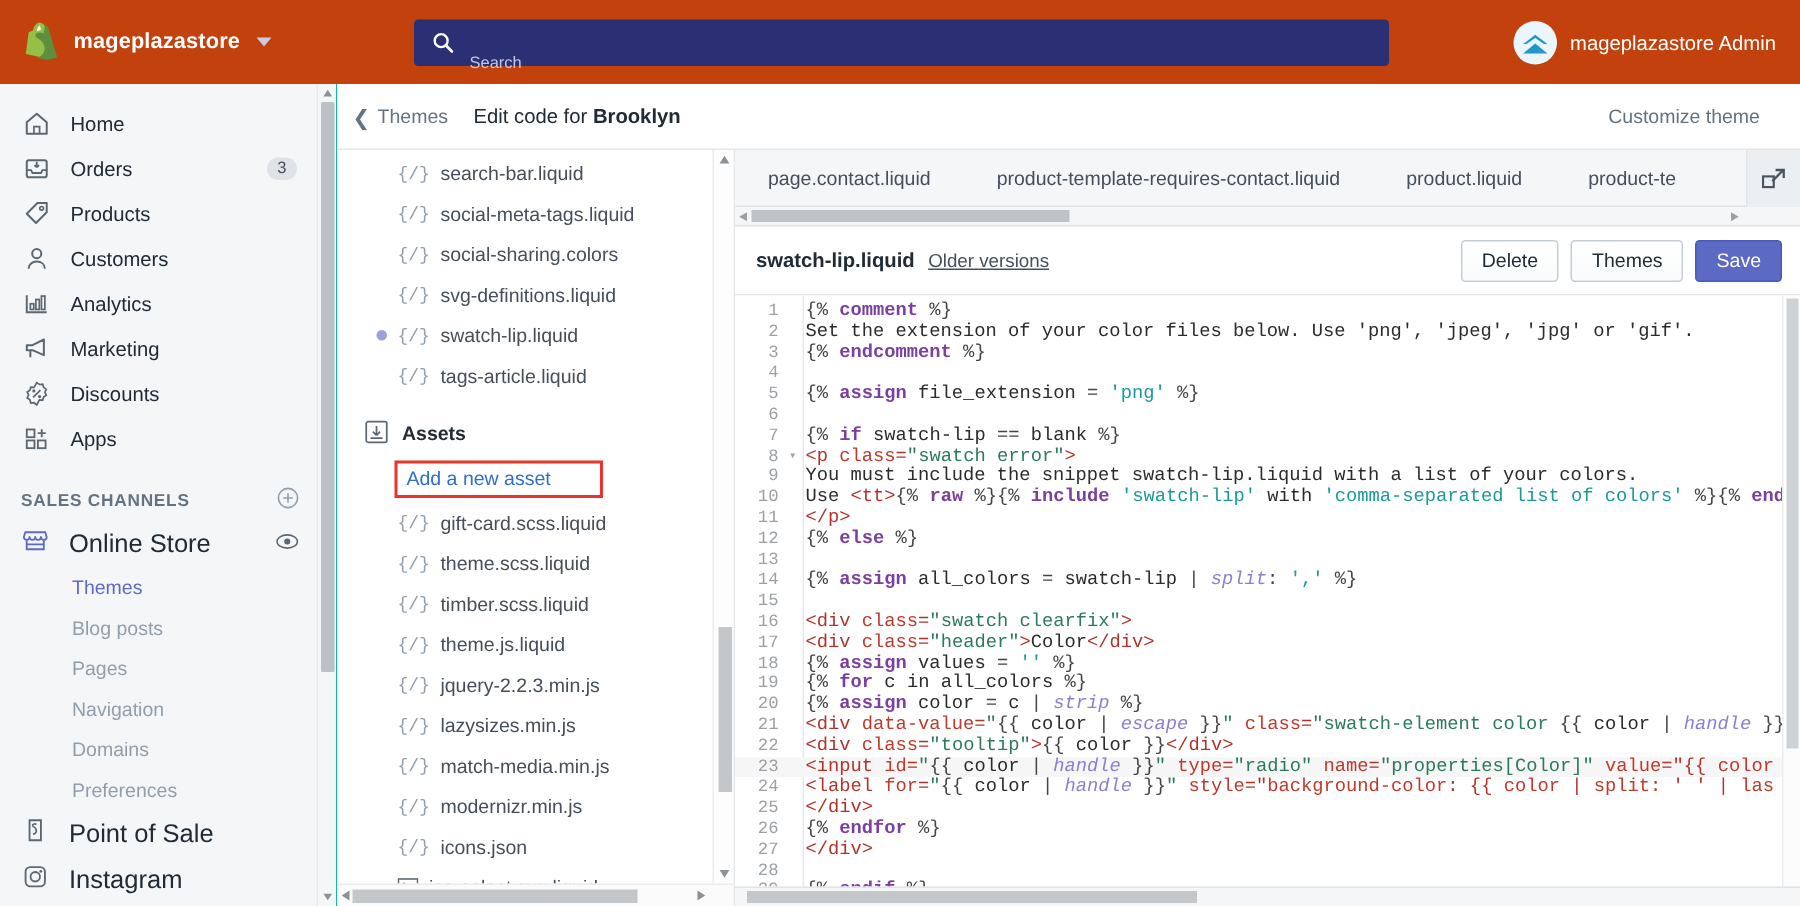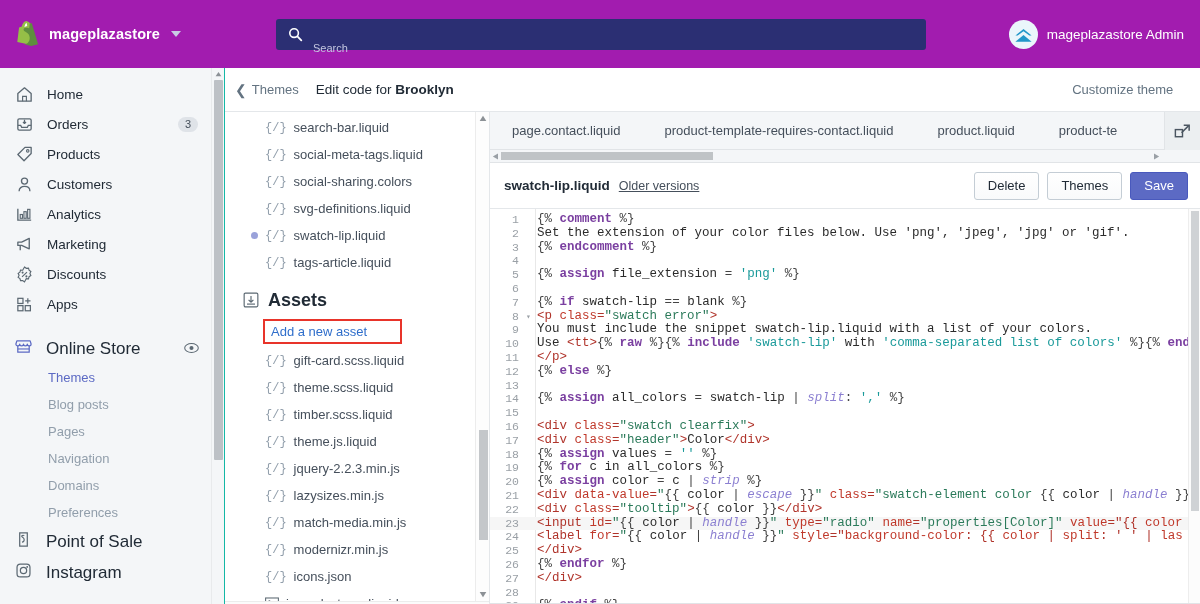--- a/index.html
+++ b/index.html
@@ -5,21 +5,21 @@
   * { box-sizing: border-box; margin: 0; padding: 0; }
   html, body {
     width: 1200px; height: 604px;
     font-family: "Liberation Sans", sans-serif;
     background: #f4f6f8; overflow: hidden;
   }
   .app { width: 1200px; height: 604px; position: relative; }
 
   
   .topbar {
-    height: 68px; background: #a21caf; display: flex; align-items: center;
+    height: 56px; background: #c2410c; display: flex; align-items: center;
     position: relative; z-index: 20;
   }
   .tb-store {
     width: 225px; display: flex; align-items: center; gap: 9px; padding-left: 14px;
   }
   .shop-logo { width: 26px; height: 28px; flex: none; }
   .store-name { color: #fff; font-size: 14.5px; font-weight: bold; letter-spacing: .1px; }
   .caret-down {
     width: 0; height: 0; border-left: 5px solid transparent; border-right: 5px solid transparent;
     border-top: 6px solid #c9cbe4; margin-left: 2px;
@@ -110,21 +110,21 @@
     display: flex; align-items: center; height: 27px; padding-left: 40px; gap: 7px; position: relative;
   }
   .ft-row .fname { font-size: 13px; color: #454f5b; white-space: nowrap; }
   .ft-tag { font-size: 12px; color: #919eab; font-family: "Liberation Mono", monospace; flex: none; }
   .ft-dot {
     position: absolute; left: 26px; width: 7px; height: 7px; border-radius: 50%; background: #9aa2da;
   }
   .ft-group {
     display: flex; align-items: center; height: 32px; padding-left: 18px; gap: 9px; margin-top: 8px;
   }
-  .ft-group .gname { font-size: 18px; font-weight: bold; color: #212b36; }
+  .ft-group .gname { font-size: 13px; font-weight: bold; color: #212b36; }
   .ft-addnew {
     margin: 3px 0 3px 38px; display: inline-block; border: 2px solid #e8342a;
     padding: 1px 6px 2px; width: 139px;
   }
   .ft-addnew a { color: #2f6ecb; font-size: 13px; text-decoration: none; }
   .img-ico { width: 14px; height: 13px; flex: none; }
 
   .ft-vscroll {
     position: absolute; right: 0; top: 0; width: 14px; height: 489px; background: #fdfdfd;
     border-left: 1px solid #ececec;
@@ -329,20 +329,29 @@
                 <rect x="3" y="11.2" width="5.4" height="5.4" fill="none" stroke="#5b6872" stroke-width="1.3"></rect>
                 <rect x="10.8" y="11.2" width="5.4" height="5.4" fill="none" stroke="#5b6872" stroke-width="1.3"></rect>
                 <path d="M13.5 3.3v5.6M10.7 6.1h5.6" stroke="#5b6872" stroke-width="1.3"></path>
               </svg>
           </span>
           <span class="nlbl">Apps</span>
         </div>
 
         <div class="nav-gap"></div>
 
+        <div class="nav-section">
+          <span class="stitle">SALES CHANNELS</span>
+          <span>
+            <svg width="16" height="16" viewBox="0 0 18 18">
+                <circle cx="9" cy="9" r="7.2" fill="none" stroke="#919eab" stroke-width="1.2"></circle>
+                <path d="M9 5.4v7.2M5.4 9h7.2" stroke="#919eab" stroke-width="1.2"></path>
+              </svg>
+          </span>
+        </div>
 
         <div class="chan-item">
           <span class="nic">
             <svg width="19" height="19" viewBox="0 0 20 20">
                 <path d="M3 4h14l1 3.4c0 1.2-.9 2-2 2s-2-.8-2-2c0 1.2-.9 2-2 2s-2-.8-2-2c0 1.2-.9 2-2 2s-2-.8-2-2c0 1.2-.9 2-2 2s-2-.8-2-2z" fill="none" stroke="#5c6ac4" stroke-width="1.3" stroke-linejoin="round"></path>
                 <path d="M4 9.6V16h12V9.6" fill="none" stroke="#5c6ac4" stroke-width="1.3"></path>
                 <path d="M4 12.6h12" stroke="#5c6ac4" stroke-width="1.2"></path>
               </svg>
           </span>
           <span class="clbl">Online Store</span>

